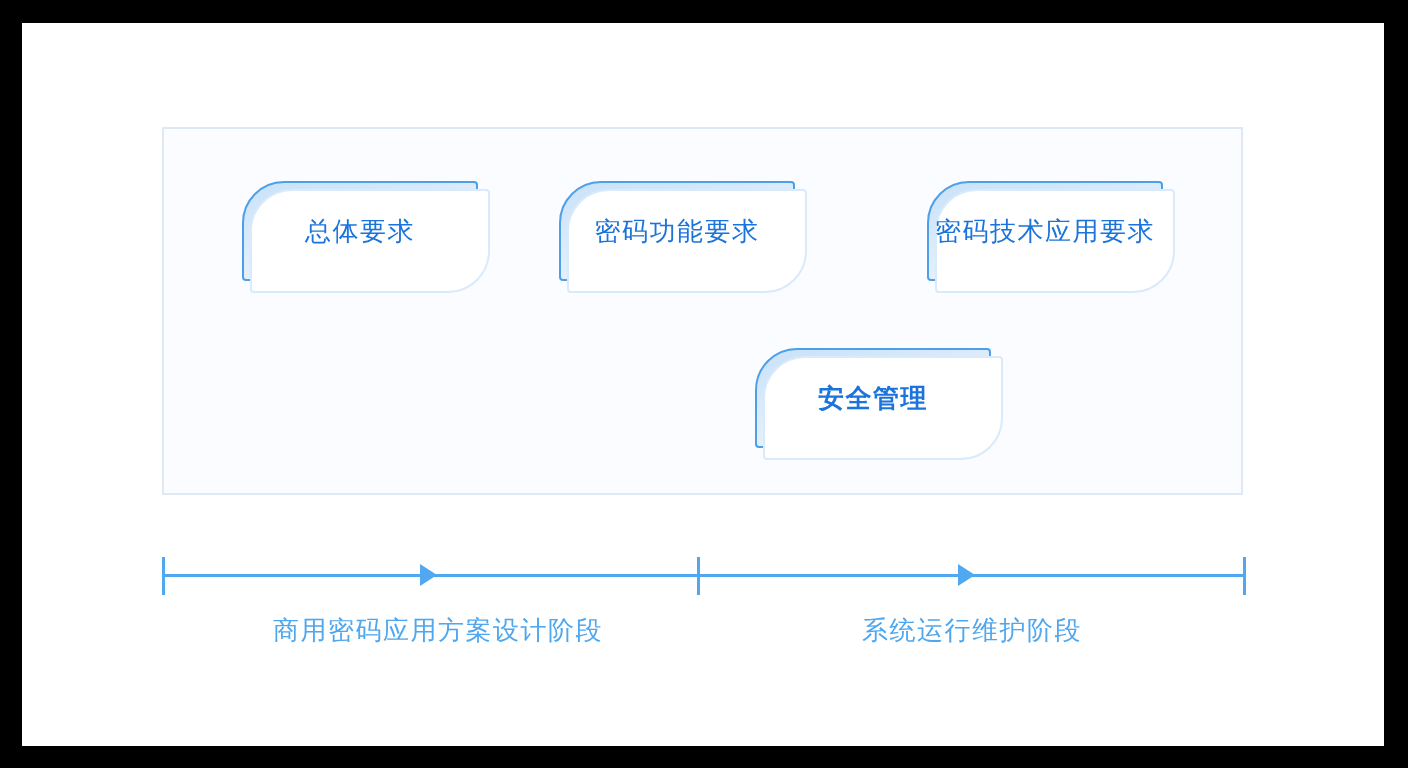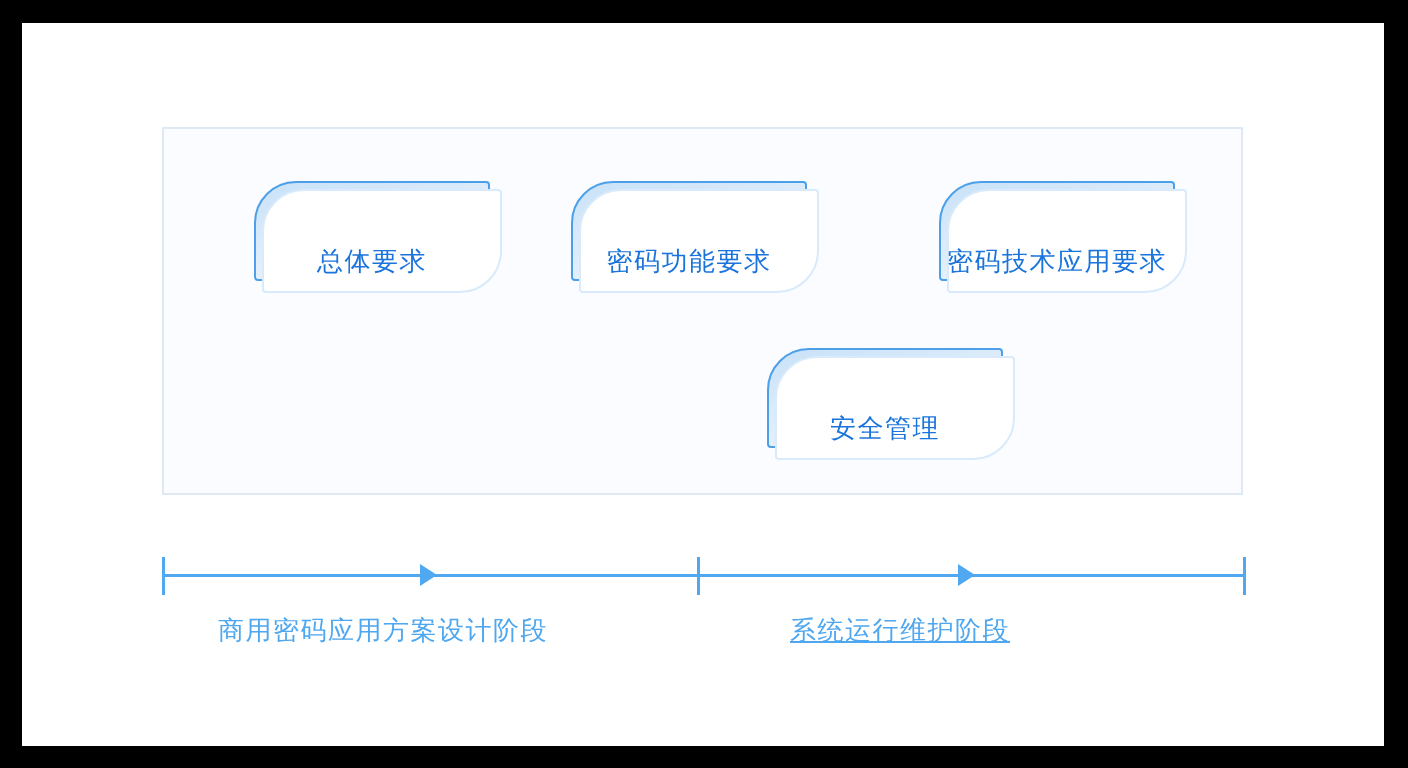--- a/index.html
+++ b/index.html
@@ -33,24 +33,23 @@
   }
 
   .node {
     position: absolute;
     width: 236px;
     height: 100px;
     border: 2px solid #4c9fe8;
     border-radius: 42px 4px 42px 4px;
     background: linear-gradient(165deg, #c8e1f8 0%, #e2effb 55%, #eef6fe 100%);
     display: flex;
-    align-items: flex-end;
+    align-items: center;
     justify-content: center;
     z-index: 2;
-    margin-left: 12px;
   }
   .node::after {
     content: "";
     position: absolute;
     left: 6px; top: 6px;
     width: 236px;
     height: 100px;
     border: 2px solid #d8eafb;
     border-radius: 42px 4px 42px 4px;
     background: #ffffff;
@@ -61,21 +60,21 @@
     font-size: 26px;
     letter-spacing: 1.5px;
     white-space: nowrap;
   }
 
   
   .n1 { left:  78px; top:  52px; }  
   .n2 { left: 395px; top:  52px; }  
   .n3 { left: 763px; top:  52px; }  
   .n4 { left: 250px; top: 219px; }  
-  .n5 { left: 591px; top: 219px; }  
+  .n5 { left: 591px; top: 219px; font-weight: bold; }  
 
   
   .tl-line {
     position: absolute;
     left: 140px;  
     top: 551px;   
     width: 1083px;
     height: 3px;
     background: #4fa8f0;
   }
@@ -98,27 +97,28 @@
     border-bottom: 11px solid transparent;
     border-left: 17px solid #4fa8f0;
   }
   .arrow-1 { left: 398px; }  
   .arrow-2 { left: 936px; }  
 
   .tl-label {
     position: absolute;
     top: 590px;   
     width: 440px;
+    text-align: center;
     color: #4fa7ef;
     font-size: 26px;
     letter-spacing: 1.5px;
     white-space: nowrap;
   }
   .label-1 { left: 196px; }  
-  .label-2 { left: 768px; text-decoration: underline; }  
+  .label-2 { left: 730px; }  
 </style>
 </head>
 <body>
 
 <div class="screen">
   <div class="canvas">
 
     <div class="panel">
 
       <div class="node n1">

